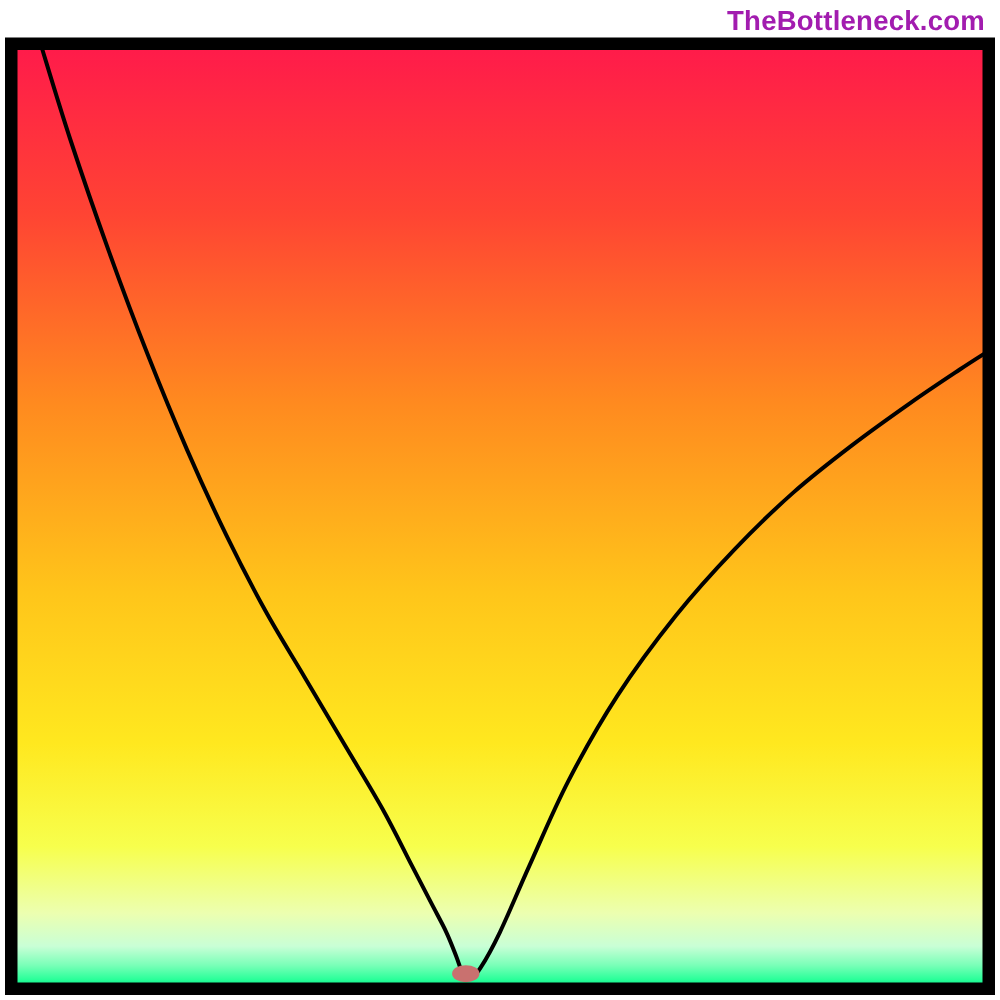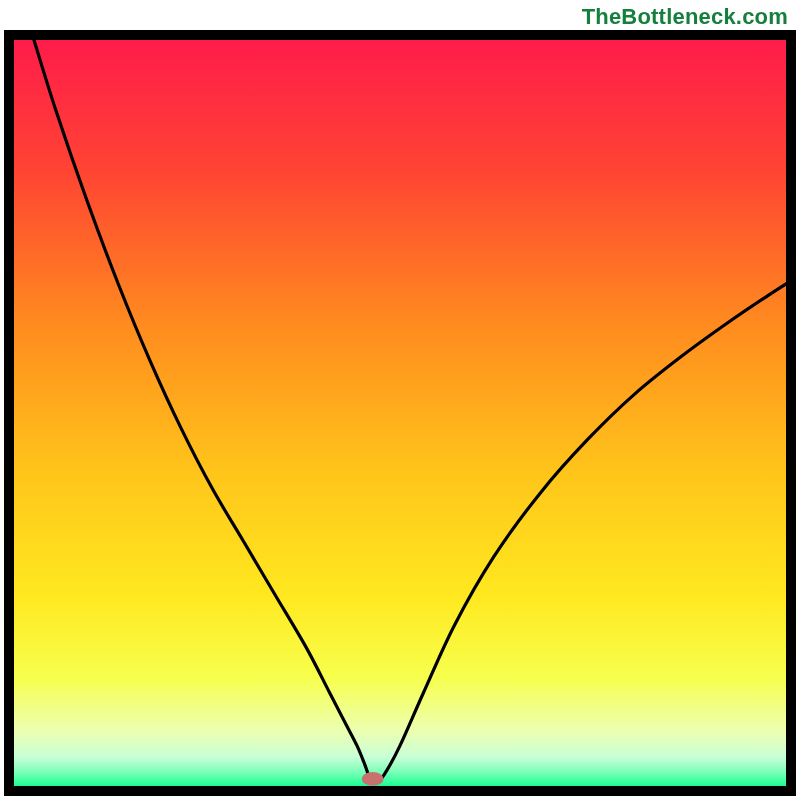--- a/index.html
+++ b/index.html
@@ -15,21 +15,21 @@
     width: 800px;
     height: 800px;
   }
   svg { display: block; }
   .watermark {
     position: absolute;
     top: 4px;
     right: 12px;
     font-size: 22px;
     font-weight: 600;
-    color: #15803d;
+    color: #a21caf;
     letter-spacing: 0.2px;
     user-select: none;
   }
 </style>
 </head>
 <body>
 
 <div class="chart-wrap">
   <svg id="svg" width="800" height="800" viewBox="0 0 800 800">
       <defs>

